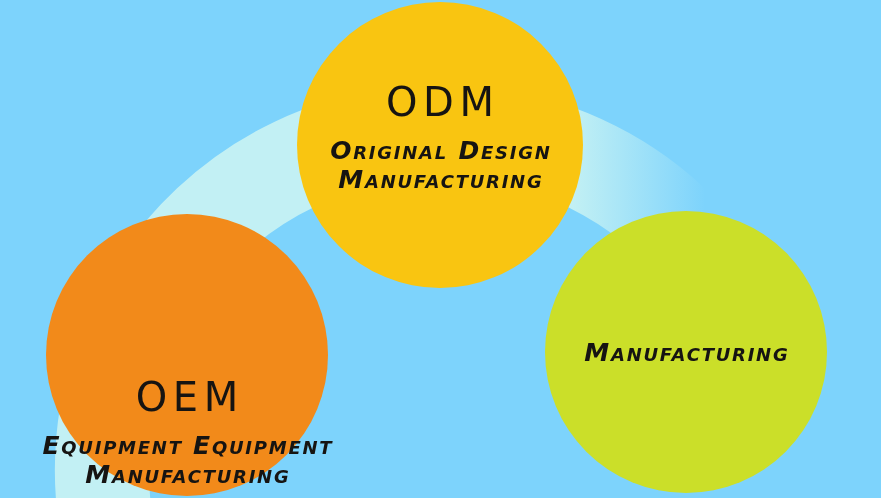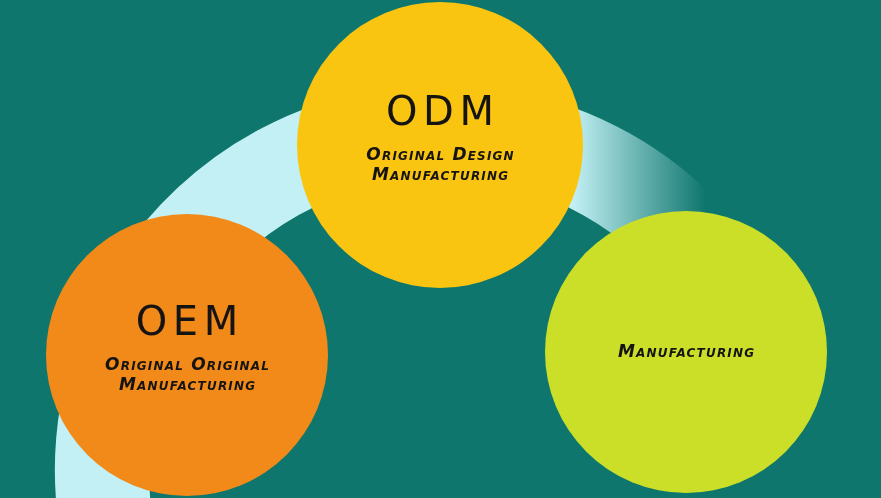--- a/index.html
+++ b/index.html
@@ -39,34 +39,34 @@
   .abbr {
     font-size: 40px;
     font-weight: 400;
     letter-spacing: 0.14em;
     margin-right: -0.14em; 
     line-height: 1;
     white-space: nowrap;
   }
   .subtitle {
     margin-top: 14px;
-    font-size: 17px;
+    font-size: 25px;
     font-style: italic;
     font-variant: small-caps;
     font-weight: 600;
     letter-spacing: 0.07em;
     margin-right: -0.07em;
     line-height: 1.16;
     white-space: nowrap;
   }
 </style>
 </head>
 <body>
 
-<div class="stage" style="background-color: #0f766e; --text-color: #161412;">
+<div class="stage" style="background-color: #7dd3fc; --text-color: #161412;">
 
   <svg class="arc-svg" viewBox="0 0 881 498" xmlns="http://www.w3.org/2000/svg" aria-hidden="true">
     <defs>
       <linearGradient id="arcFade" gradientUnits="userSpaceOnUse" x1="105" y1="0" x2="705" y2="0">
         <stop class="arc-stop" offset="0" stop-opacity="1" stop-color="#C2F0F4"></stop>
         <stop class="arc-stop" offset="0.78" stop-opacity="1" stop-color="#C2F0F4"></stop>
         <stop class="arc-stop" offset="1" stop-opacity="0" stop-color="#C2F0F4"></stop>
       </linearGradient>
     </defs>
     <path d="M 105 516 A 339 339 0 0 1 688 238" fill="none" stroke="url(#arcFade)" stroke-width="94" stroke-linecap="butt"></path>
@@ -75,25 +75,25 @@
   <div class="circle circle-0" style="background-color: rgb(249, 197, 17);">
     <div class="circle-inner">
       <div class="abbr">ODM</div>
       <div class="subtitle">
         <div>Original Design</div>
         <div>Manufacturing</div>
       </div>
     </div>
   </div>
 
-  <div class="circle circle-1" style="background-color: rgb(242, 138, 26);">
+  <div class="circle circle-1" style="background-color: rgb(242, 138, 26); align-items: flex-end;">
     <div class="circle-inner">
       <div class="abbr">OEM</div>
       <div class="subtitle">
-        <div>Original Original</div>
+        <div>Equipment Equipment</div>
         <div>Manufacturing</div>
       </div>
     </div>
   </div>
 
   <div class="circle circle-2" style="background-color: rgb(203, 223, 41);">
     <div class="circle-inner">
       <div class="subtitle">
         <div>Manufacturing</div>
       </div>

